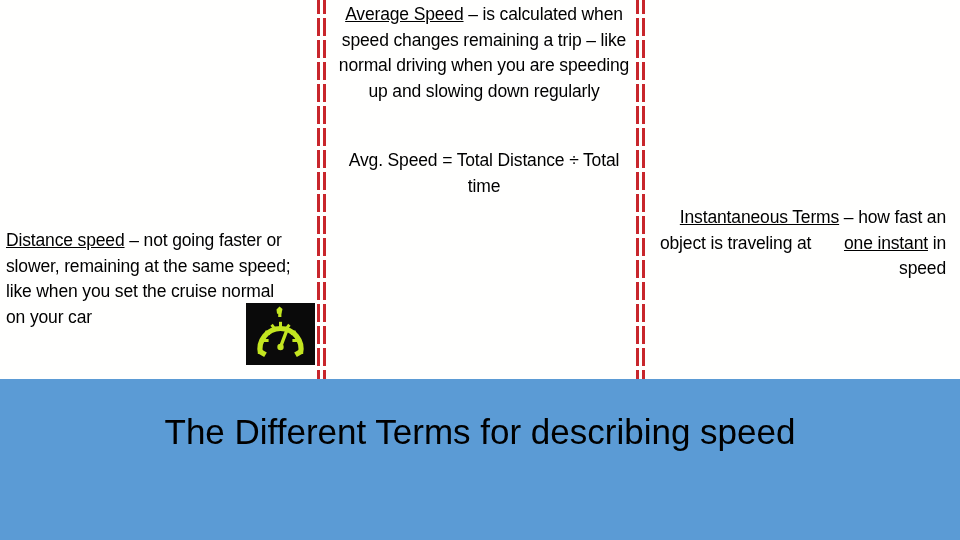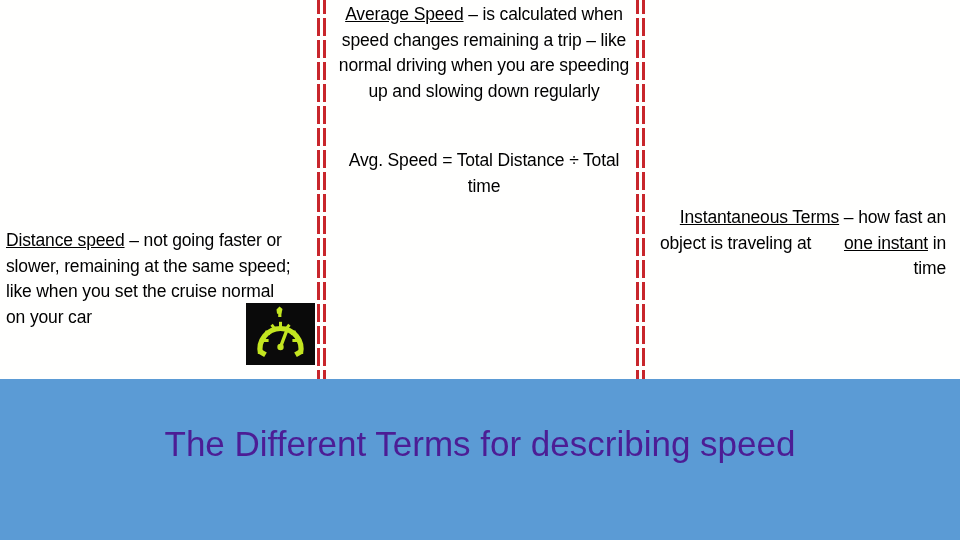--- a/index.html
+++ b/index.html
@@ -107,24 +107,24 @@
     position: absolute;
     left: 0;
     top: 379px;
     width: 960px;
     height: 161px;
     background: #5B9BD5;
   }
   #banner-title {
     position: absolute;
     left: 0;
-    top: 44px;
+    top: 32px;
     width: 960px;
     text-align: center;
-    color: #4c1d95;
+    color: #000000;
     font-size: 35px;
     font-weight: 400;
     letter-spacing: 0px;
     line-height: 42px;
   }
 </style>
 </head>
 <body>
 
 <div id="slide">
@@ -138,21 +138,21 @@
     <div class="dash-line a"></div>
     <div class="dash-line b"></div>
   </div>
 
   <div id="block-average" class="textblock"><span class="bu">Average Speed</span><span> – </span><span>is calculated when speed changes remaining a trip – like normal driving when you are speeding up and slowing down regularly</span></div>
 
   <div id="block-formula" class="textblock">Avg. Speed = Total Distance ÷ Total time</div>
 
   <div id="block-constant" class="textblock"><span class="bu">Distance speed</span><span> – </span><span>not going faster or slower, remaining at the same speed; like when you set the cruise normal on your car</span></div>
 
-  <div id="block-instant" class="textblock"><span class="bu">Instantaneous Terms</span><span> – </span><span>how fast an object is traveling at </span><span class="u">one instant</span><span> in time</span></div>
+  <div id="block-instant" class="textblock"><span class="bu">Instantaneous Terms</span><span> – </span><span>how fast an object is traveling at </span><span class="u">one instant</span><span> in speed</span></div>
 
   <div id="speed-icon">
     <svg viewBox="0 0 69 62" xmlns="http://www.w3.org/2000/svg">
 
       <path d="M30.5 6.5 L33.5 3.5 L36.5 6.0 L35.5 10.5 L31.0 10.8 Z" fill="#C3E520"></path>
       <rect x="32.2" y="9.5" width="3.2" height="4.5" fill="#C3E520"></rect>
 
       <path d="M14.5 50.5 A20.5 20.5 0 1 1 54.5 50.5" fill="none" stroke="#C3E520" stroke-width="5.2" stroke-linecap="butt"></path>
 
       <path d="M13.0 48.0 L19.5 51.8" stroke="#C3E520" stroke-width="5.2" stroke-linecap="butt"></path>

